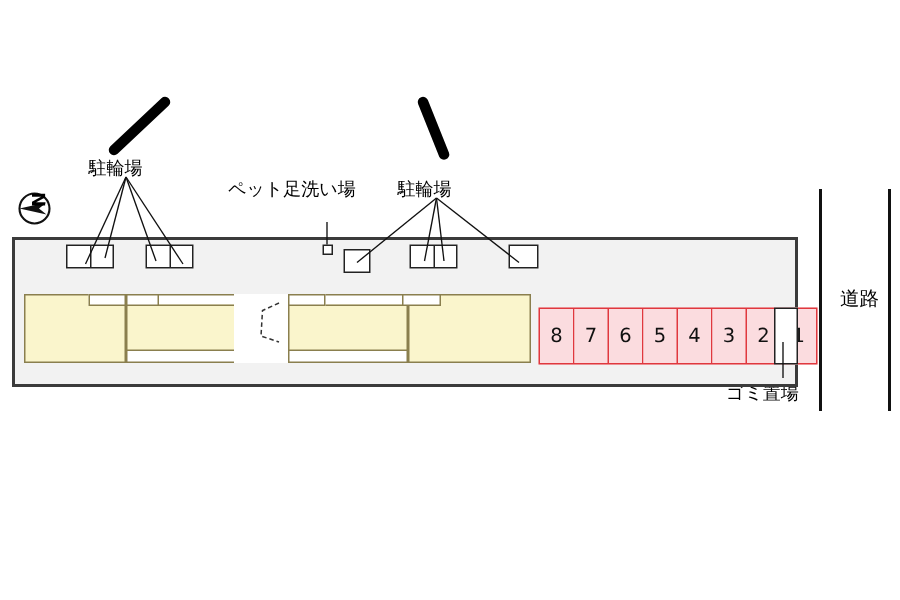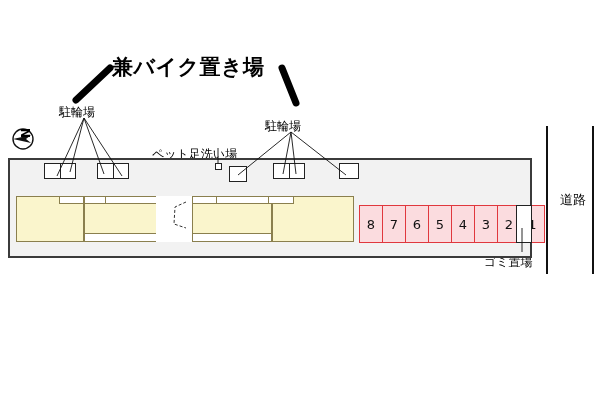--- a/index.html
+++ b/index.html
@@ -159,27 +159,26 @@
 <div id="map-root">
 
   <div id="compass">
     <svg width="30" height="30" viewBox="0 0 30 30">
       <circle cx="13" cy="15" r="10" fill="#ffffff" stroke="#111" stroke-width="1.4"></circle>
       <polygon points="3,15 21,11 16,15 21,19" fill="#111"></polygon>
     </svg>
   </div>
   <div class="label small-label" style="left:31px; top:128px; font-weight:bold; transform:rotate(90deg); transform-origin:left top;">N</div>
 
-  <div class="label title-label" style="left:112px; top:57px;">兼バイク置き場</div>
 
   <div class="label small-label" style="left:59px; top:106px;">駐輪場</div>
 
   <div class="label small-label" style="left:265px; top:120px;">駐輪場</div>
 
-  <div class="label small-label" style="left:152px; top:120px;margin-top:28px;">ペット足洗い場</div>
+  <div class="label small-label" style="left:152px; top:120px;">ペット足洗い場</div>
 
   <div class="label mid-label" style="left:411px; top:177px;">駐車場</div>
 
   <div class="label small-label" style="left:484px; top:256px;font-family:Liberation Serif, serif;">ゴミ置場</div>
 
   <div class="label mid-label" style="left:560px; top:193px;">道路</div>
 
   <div id="site-outline"></div>
 
   <div class="bld-white" style="left:16px; top:196px; width:338px; height:46px; border-color:#8a7f4e;"></div>

